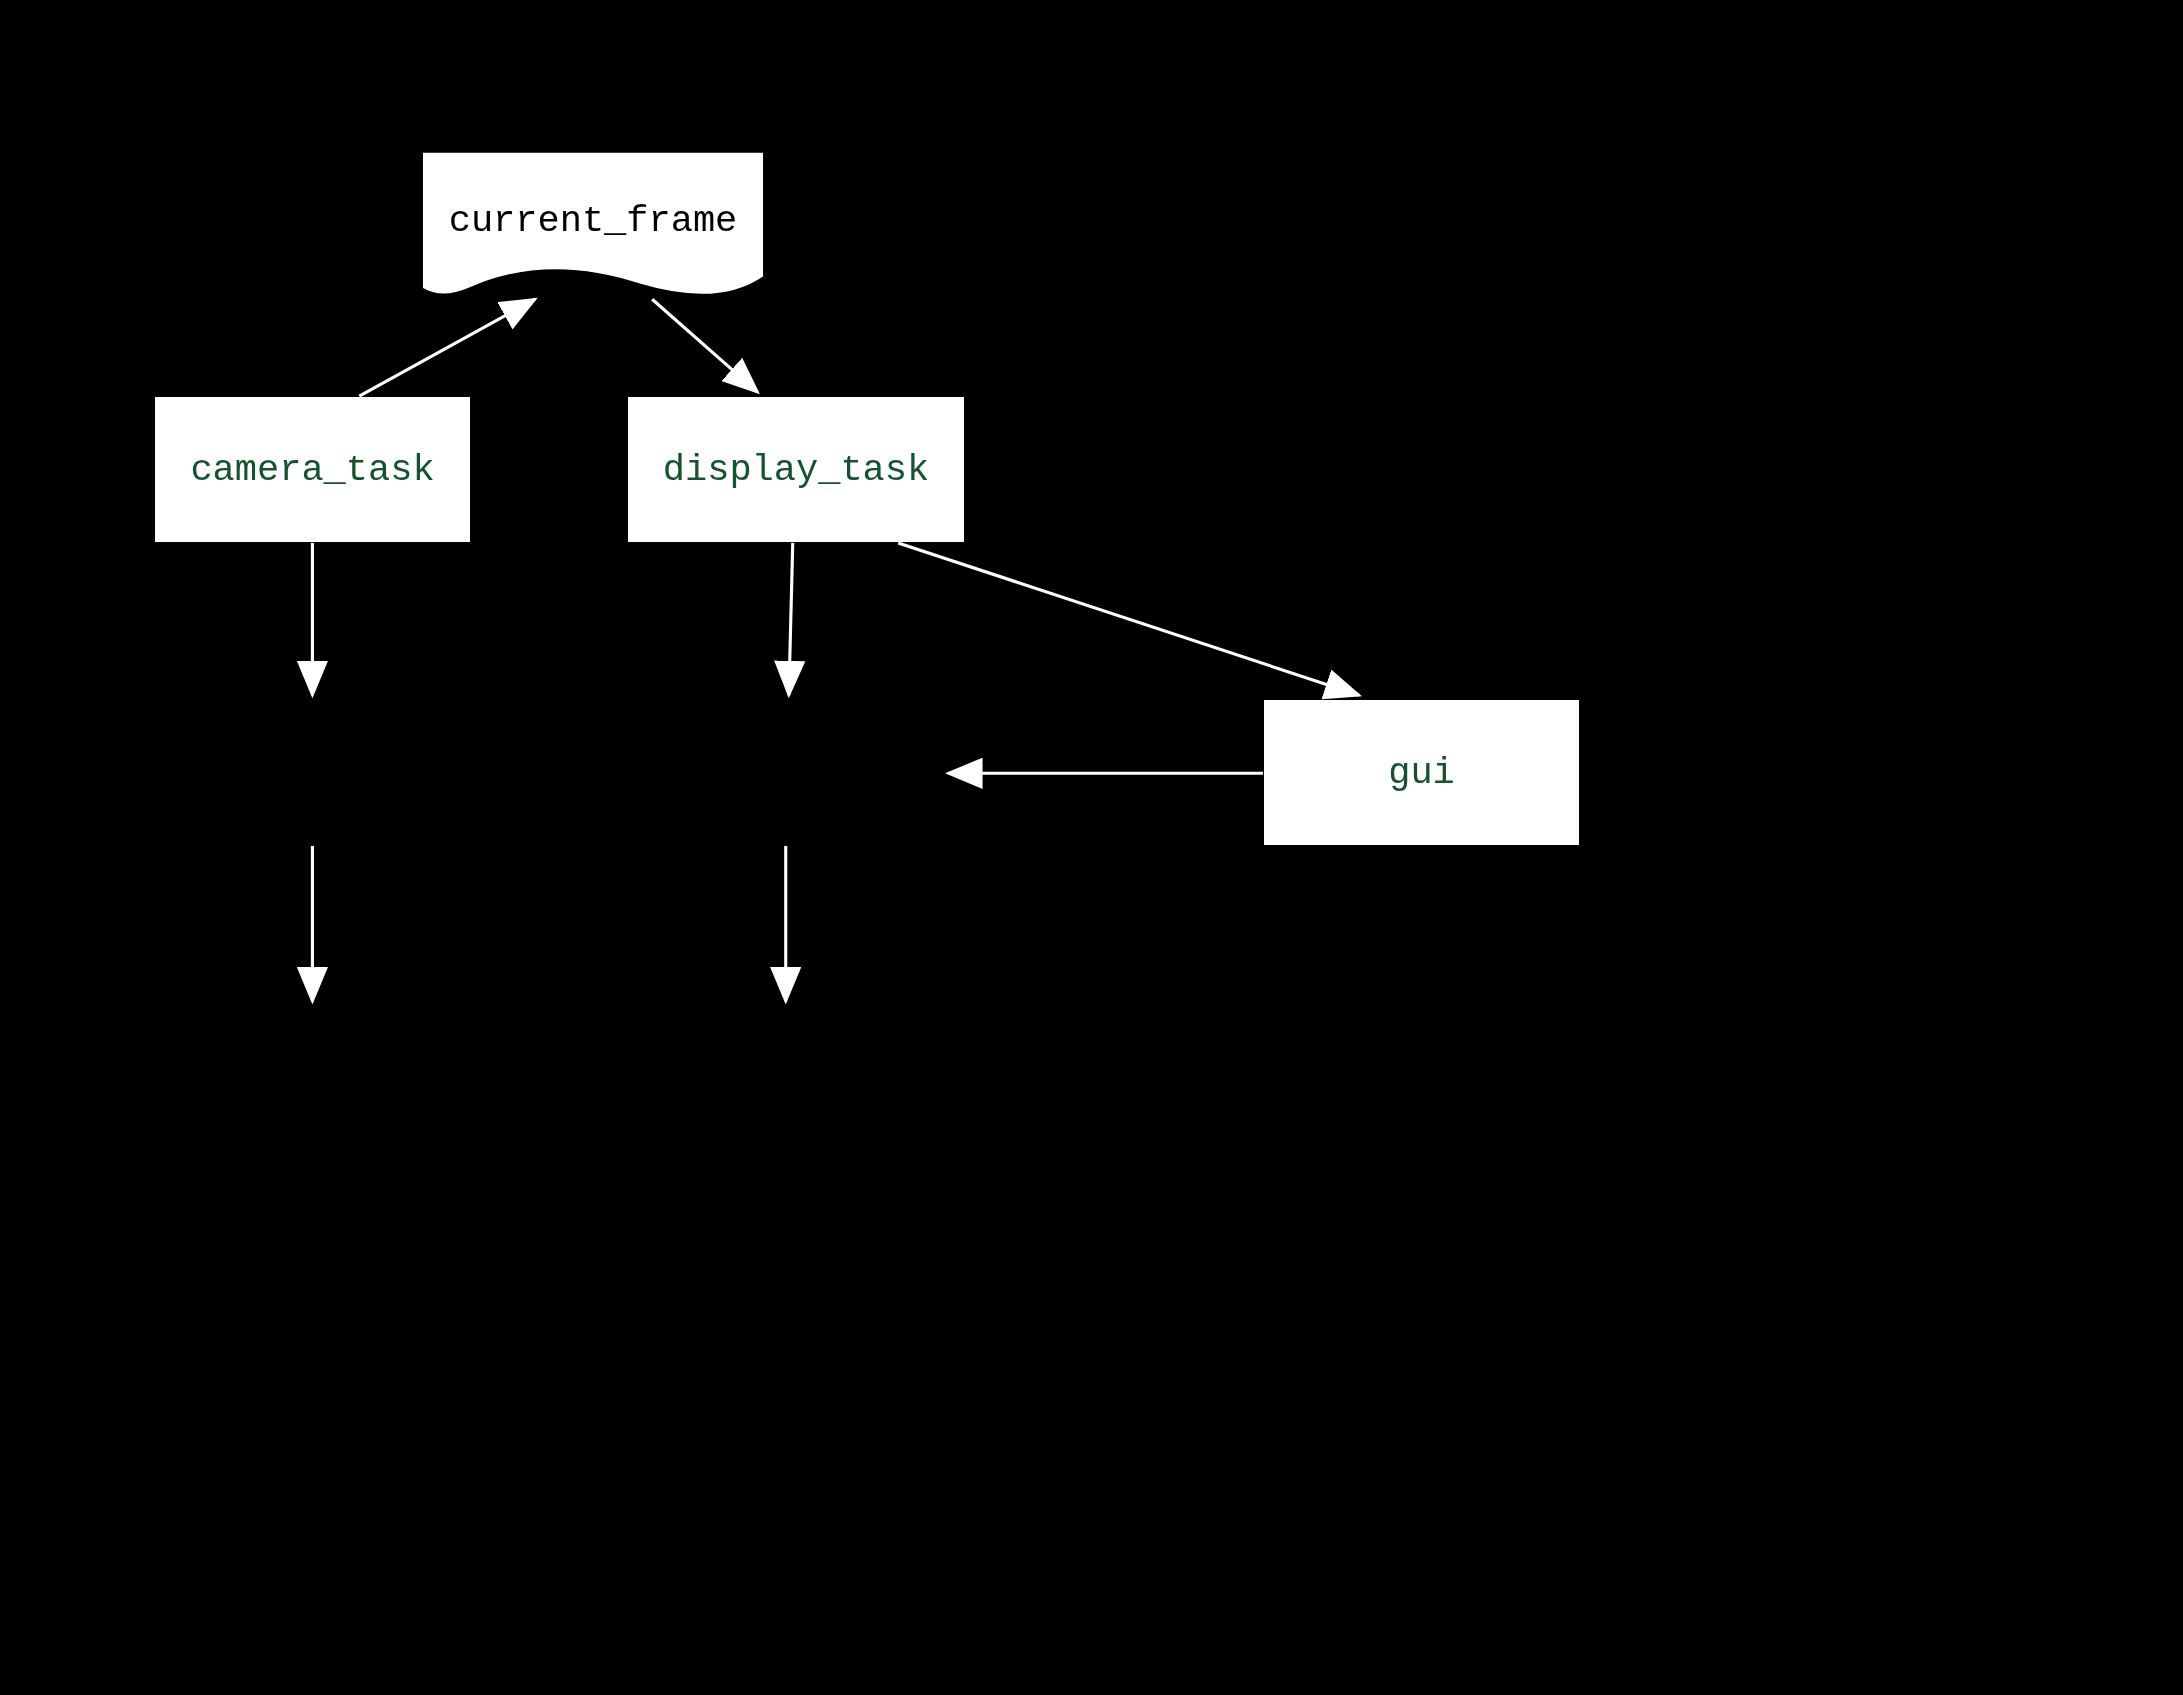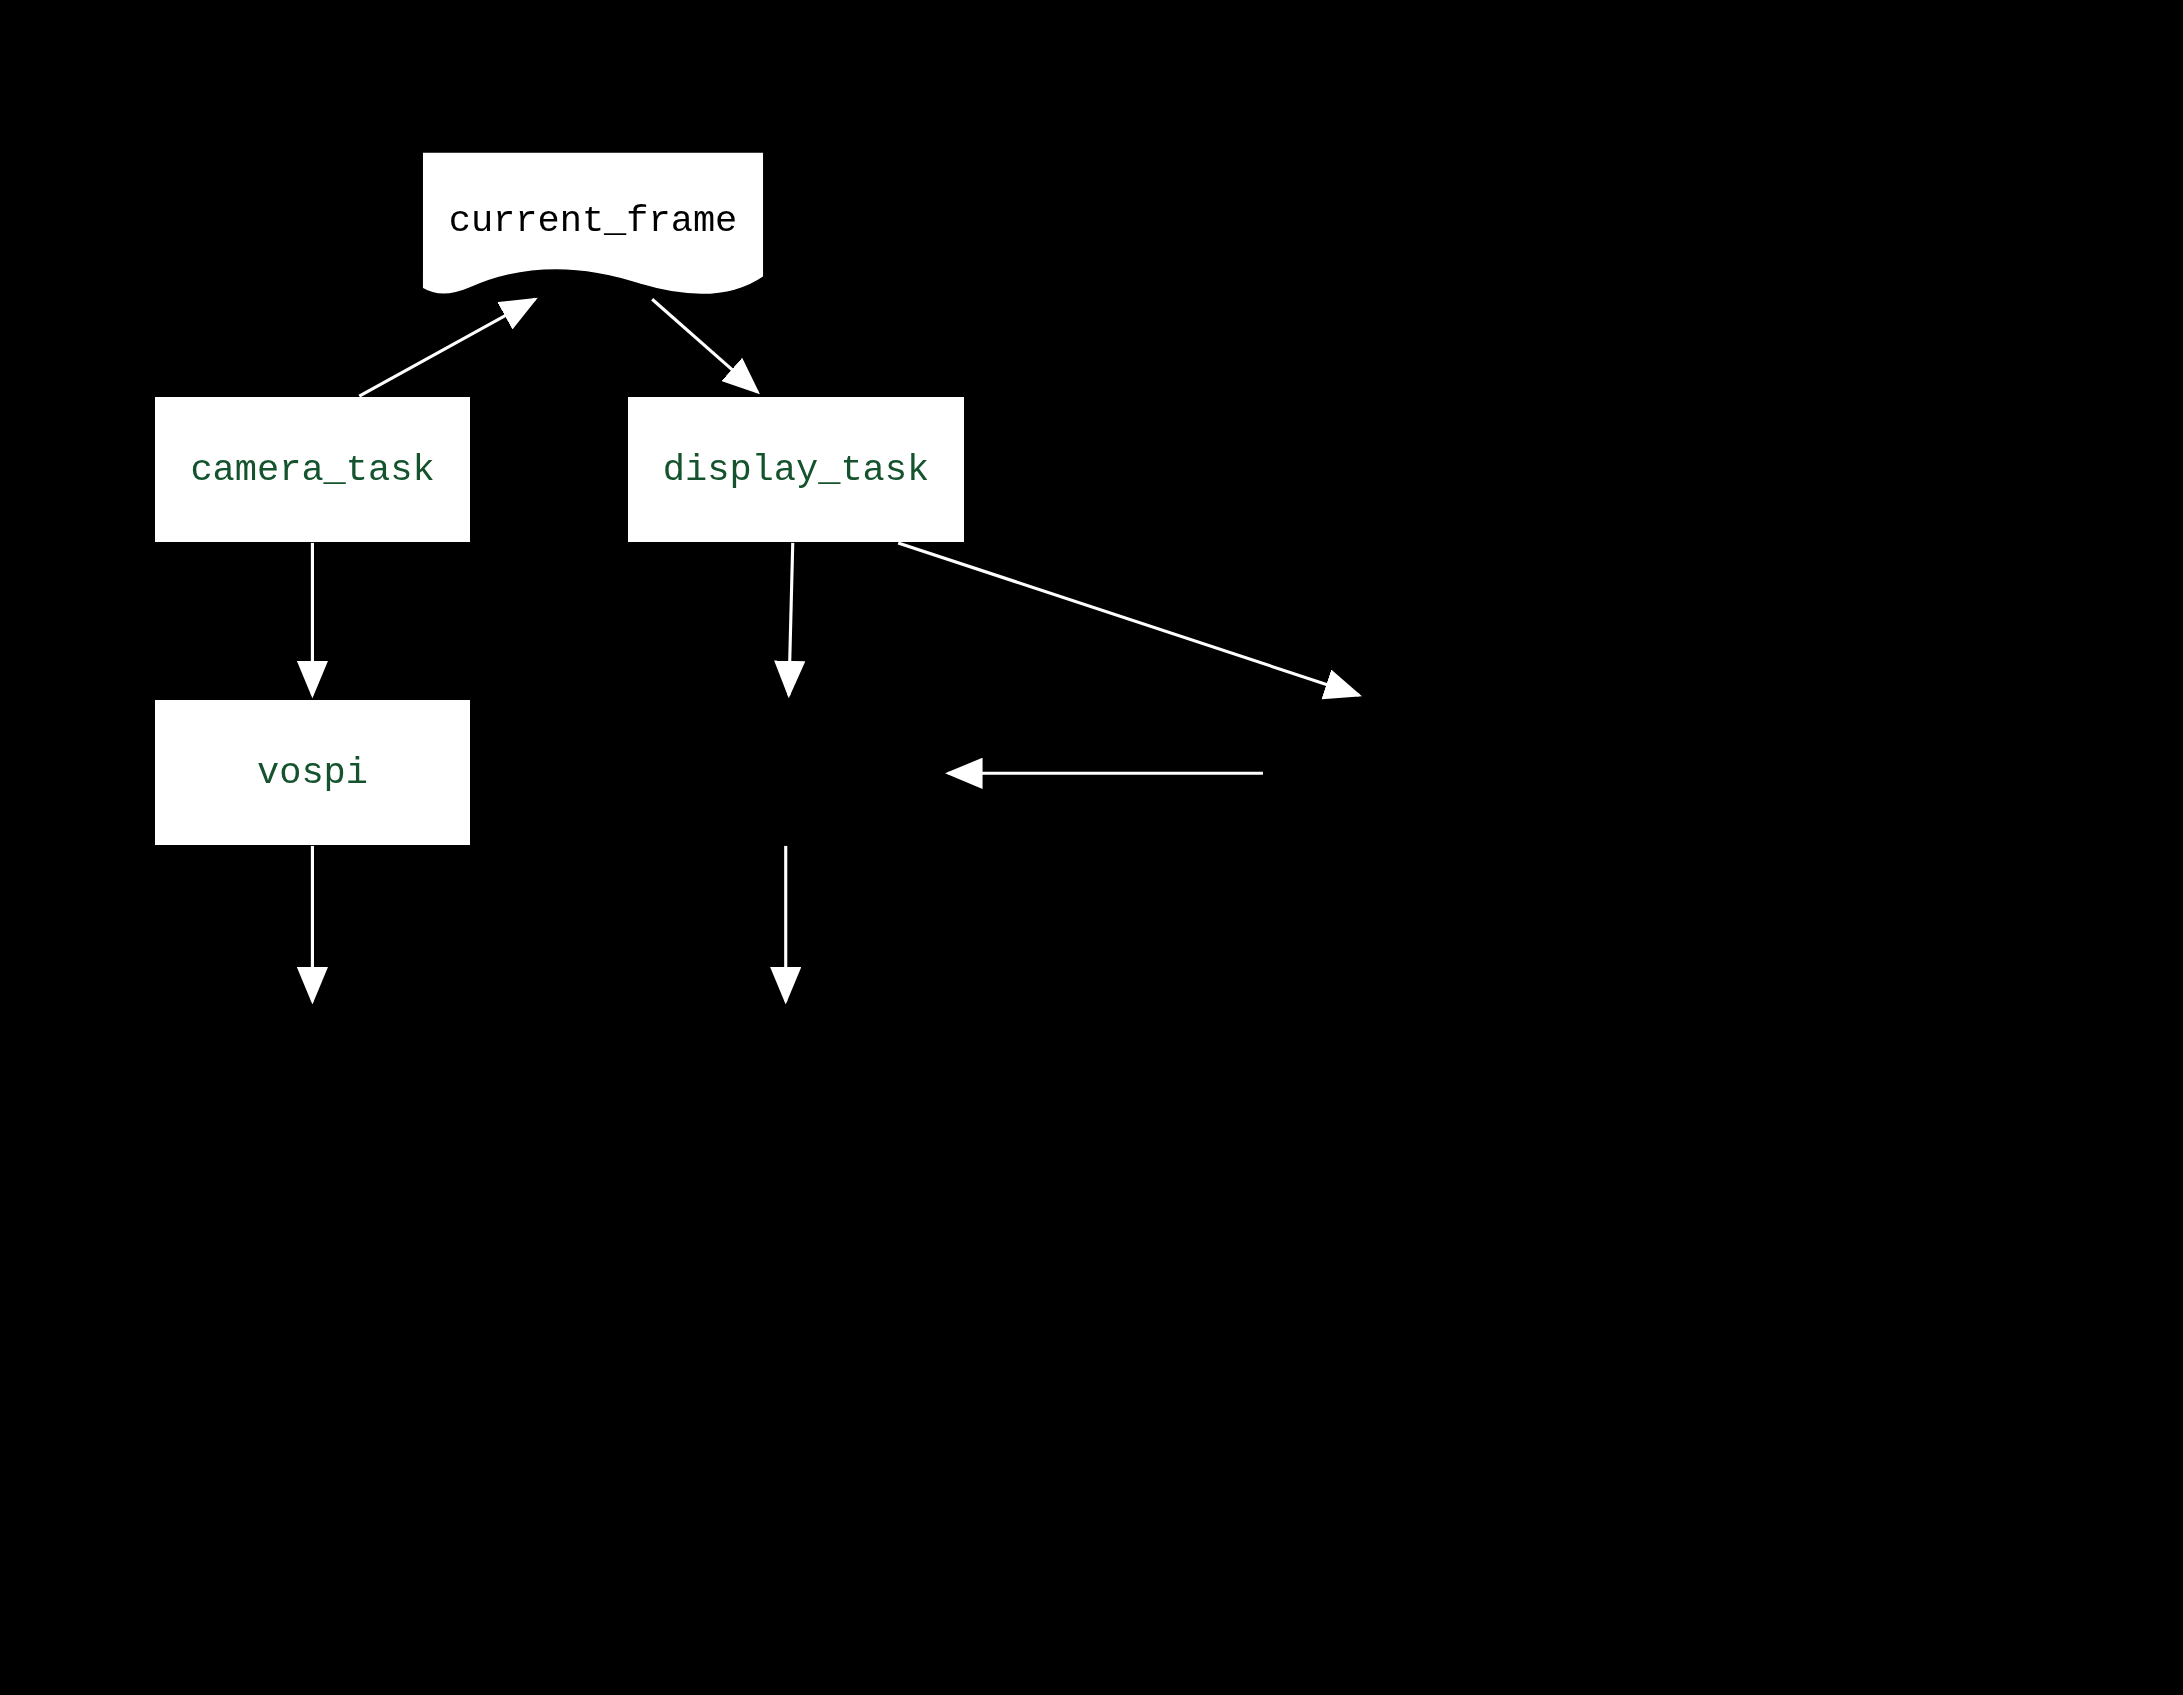--- a/index.html
+++ b/index.html
@@ -66,25 +66,25 @@
   </div>
 
   <div class="node" style="left: 154px; top: 396px; width: 317px; height: 147px;">
     <span class="node-label">camera_task</span>
   </div>
 
   <div class="node" style="left: 627px; top: 396px; width: 338px; height: 147px; align-items: center;">
     <span class="node-label">display_task</span>
   </div>
 
-  <div class="node" style="left: 154px; top: 699px; width: 317px; height: 147px;">
-    <span class="node-label">vospi</span>
-  </div>
 
 
+  <div class="node" style="left: 1263px; top: 699px; width: 317px; height: 147px;">
+    <span class="node-label">gui</span>
+  </div>
 
 
   <svg class="connectors" viewBox="0 0 2795 2170" width="2183" height="1695">
     <defs>
       <marker id="arrowhead" markerWidth="12" markerHeight="10" refX="11" refY="5" orient="auto">
         <polygon points="0 0, 12 5, 0 10" fill="#ffffff"></polygon>
       </marker>
     </defs>
 
     <line x1="460" y1="507" x2="685" y2="383" stroke="#ffffff" stroke-width="4" marker-end="url(#arrowhead)"></line>

